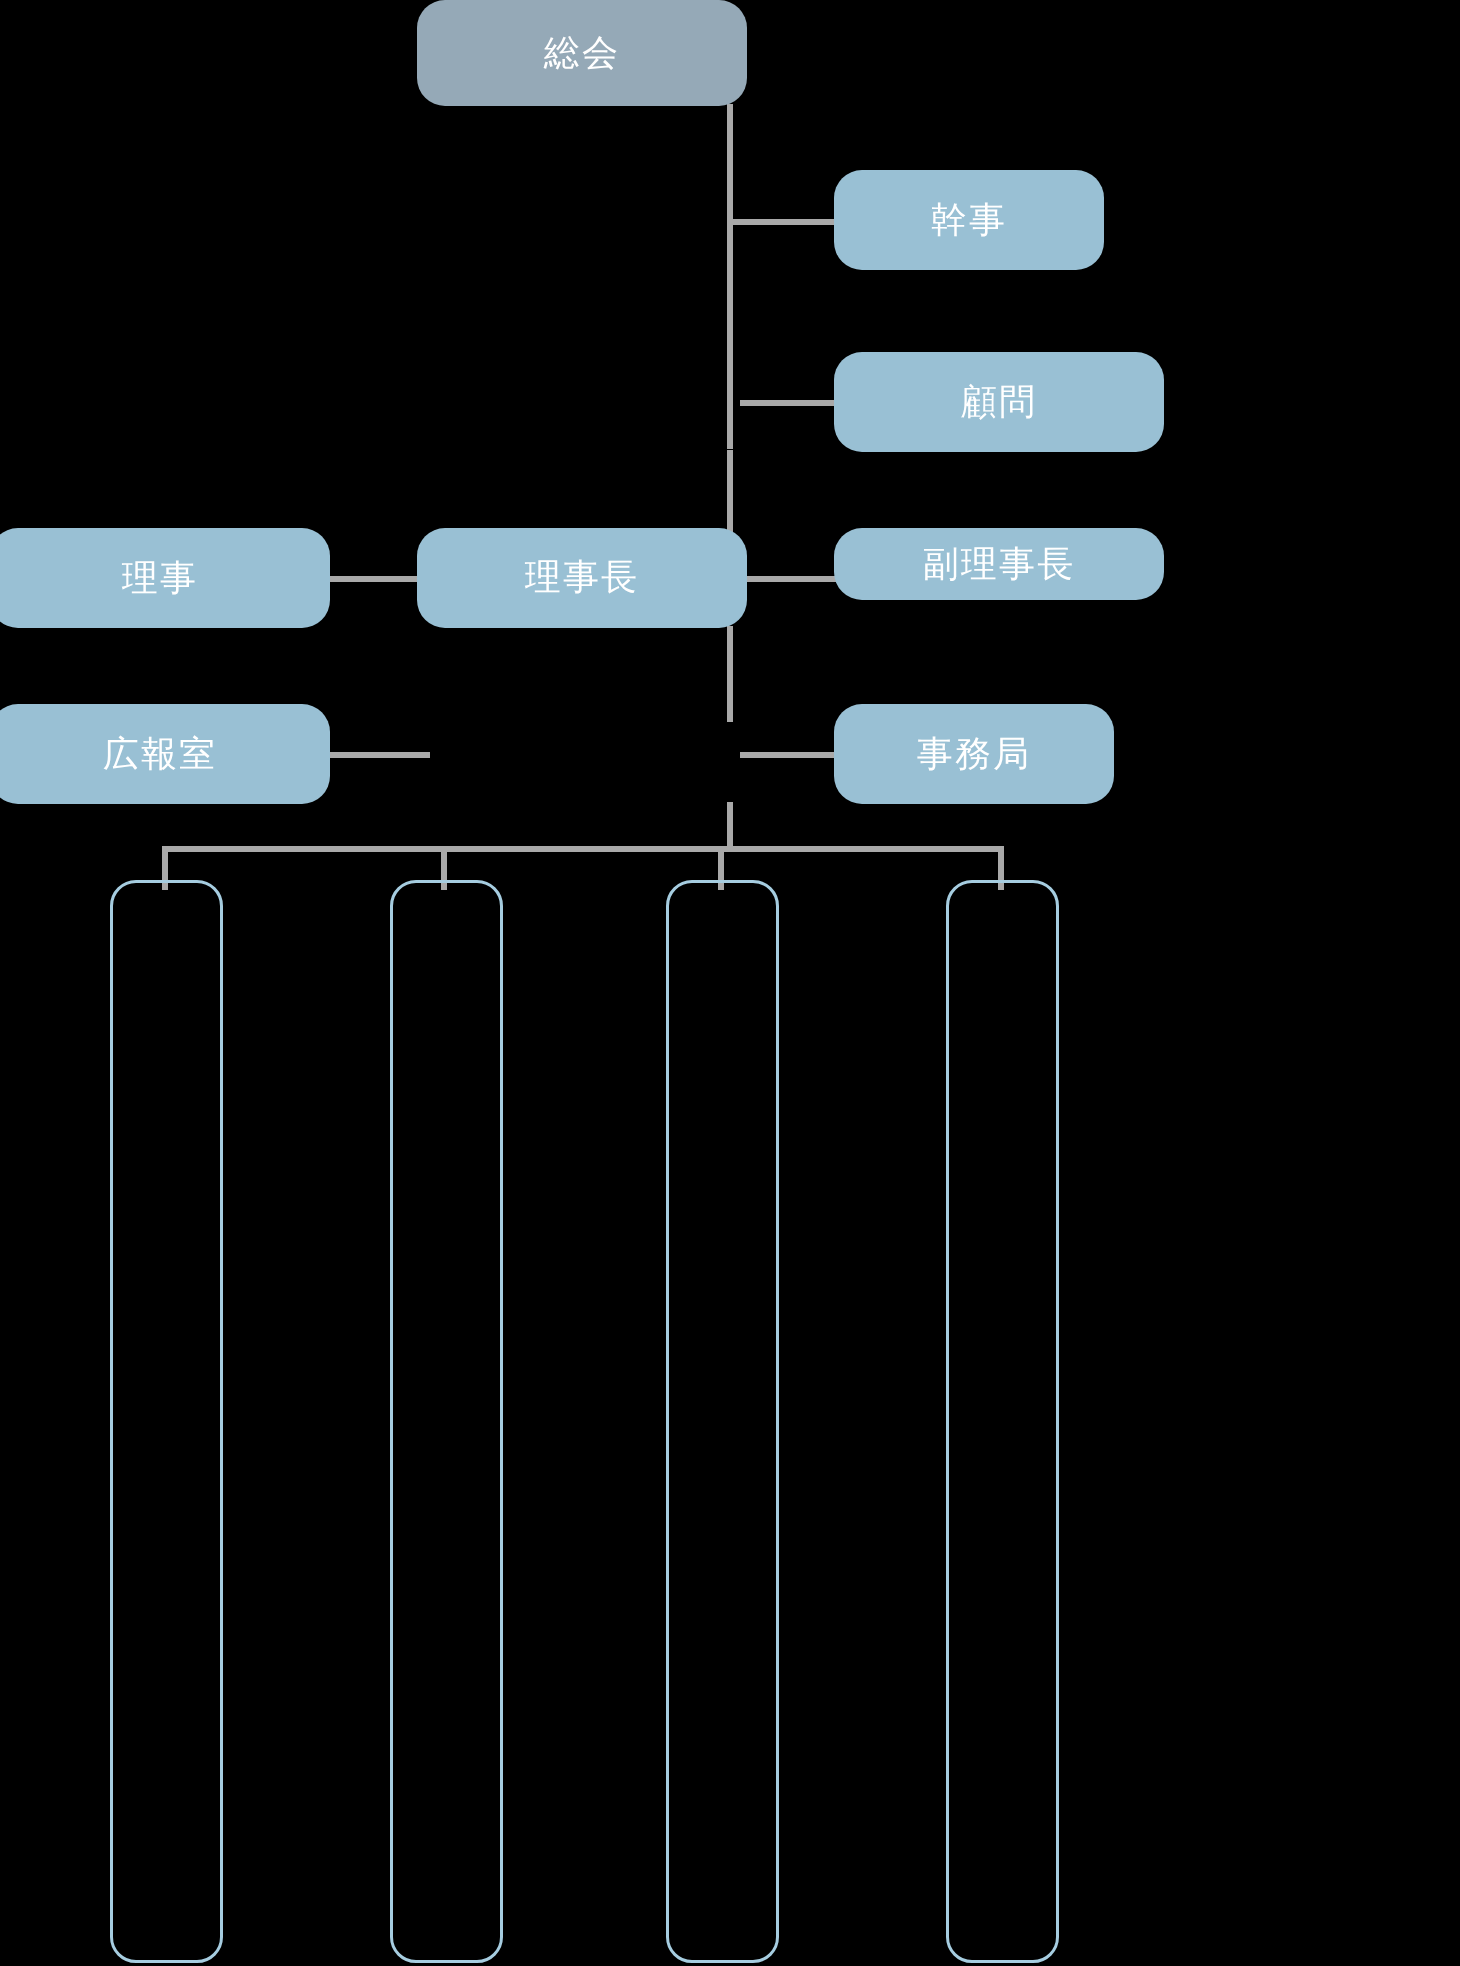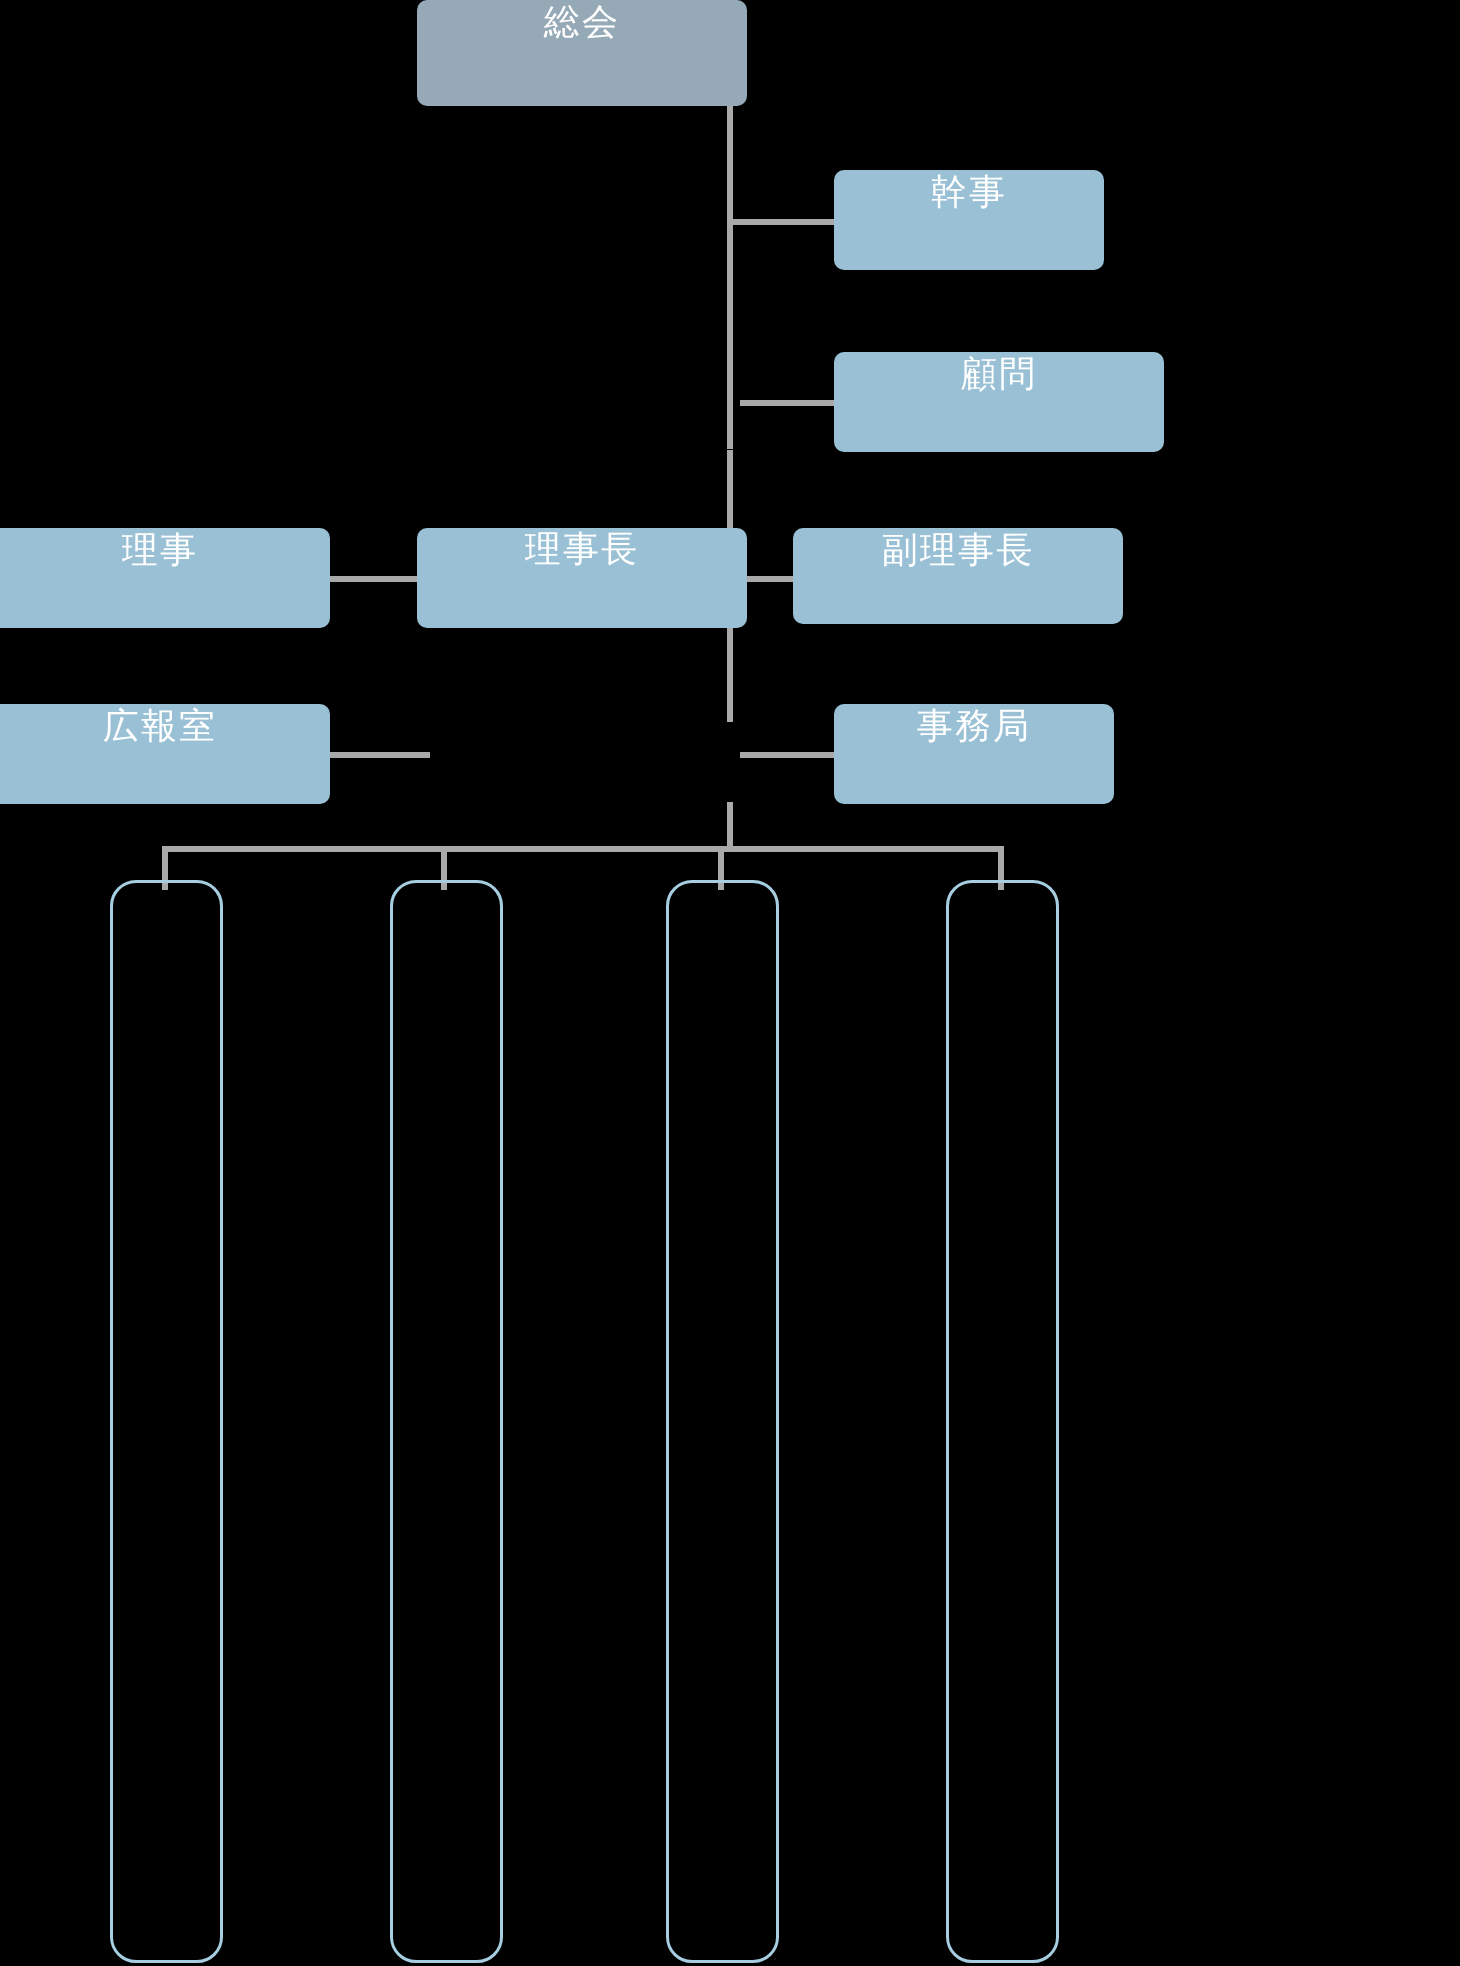--- a/index.html
+++ b/index.html
@@ -24,22 +24,23 @@
     background: #a9a9a9;
   }
   .conn-v { width: 6px; }
   .conn-h { height: 6px; }
 
   
   .node {
     position: absolute;
     box-sizing: border-box;
     display: flex;
+    align-items: center;
     justify-content: center;
-    border-radius: 10px;
+    border-radius: 28px;
     color: #ffffff;
     font-size: 36px;
     letter-spacing: 0.06em;
     line-height: 1.2;
     text-align: center;
     white-space: nowrap;
     z-index: 3;
   }
   .node.level-top { background: #95a9b7; }
   .node.level-std { background: #99c0d4; }
@@ -104,21 +105,21 @@
   </div>
 
   <div class="node level-std" style="left:-10px; top:528px; width:340px; height:100px;">
     <span>理事</span>
   </div>
 
   <div class="node level-std" style="left:417px; top:528px; width:330px; height:100px;font-family:Liberation Serif, serif;">
     <span>理事長</span>
   </div>
 
-  <div class="node level-std" style="left:793px; top:528px; width:330px; height:96px;">
+  <div class="node level-std" style="left:834px; top:528px; width:330px; height:72px;">
     <span>副理事長</span>
   </div>
 
   <div class="node level-std" style="left:-10px; top:704px; width:340px; height:100px;">
     <span>広報室</span>
   </div>
 
 
   <div class="node level-std" style="left:834px; top:704px; width:280px; height:100px;">
     <span>事務局</span>

